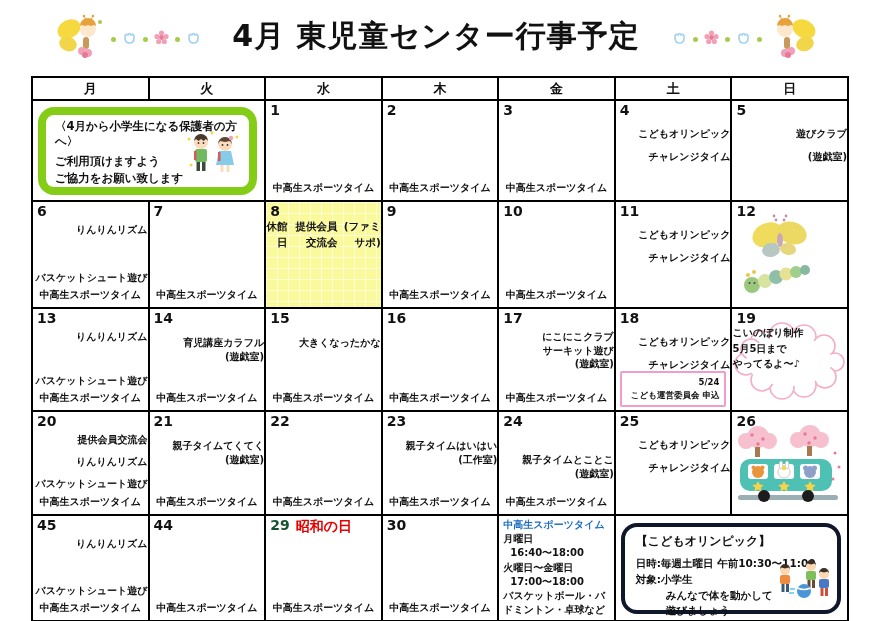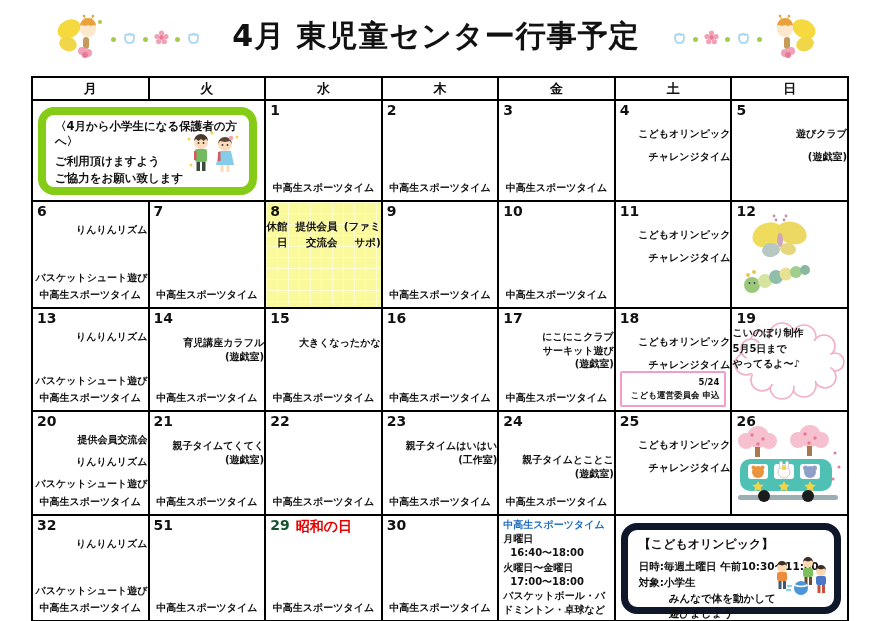--- a/index.html
+++ b/index.html
@@ -59,21 +59,21 @@
   .cloud-text { position:absolute; top:16px; left:0; right:0; font-size:10px; line-height:1.55; }
 
   
   .fri-info { font-size:10px; line-height:1.42; text-align:left; padding:2px 2px 0 4px; }
   .fri-info .blue { color:#1f6fc0; }
   .fri-info .ind { padding-left:7px; }
 
   
   .olympic-cell { position:relative; }
   .olympic-box { position:absolute; top:7px; left:5px; right:6px; bottom:6px;
-    border:7px solid #0f172a; border-radius:16px; background:#fff; padding:6px 8px 2px 11px; }
+    border:4px solid #0f172a; border-radius:16px; background:#fff; padding:6px 8px 2px 11px; }
   .olympic-title { font-size:12px; margin-bottom:6px; }
   .olympic-line { font-size:10.5px; line-height:1.5; }
   .olympic-line.ind { padding-left:30px; }
   .olympic-kids { position:absolute; right:6px; bottom:4px; }
 
   .illu { position:absolute; inset:0; display:flex; align-items:center; justify-content:center; }
 </style>
 </head>
 <body>
 
@@ -460,29 +460,29 @@
           <path d="M74,58 l1.8,3.6 4,.4 -3,2.7 .9,3.9 -3.7,-2 -3.7,2 .9,-3.9 -3,-2.7 4,-.4 z"></path>
         </g>
         <rect x="2" y="72" width="100" height="5" rx="2.5" fill="#9aaeb4"></rect>
         <circle cx="28" cy="73" r="6" fill="#1c1c1c"></circle>
           <circle cx="72" cy="73" r="6" fill="#1c1c1c"></circle>
       </svg>
     </div>
   </div>
 
   <div class="cell spread">
-    <div class="num">32</div>
+    <div class="num">45</div>
     <div class="mid">
       <div>りんりんリズム</div>
       <div>バスケットシュート遊び</div>
     </div>
     <div class="bot">中高生スポーツタイム</div>
   </div>
   <div class="cell">
-    <div class="num">51</div>
+    <div class="num">44</div>
     <div class="bot">中高生スポーツタイム</div>
   </div>
   <div class="cell">
     <div class="numrow">
       <span class="num red">29</span>
       <span class="holiday">昭和の日</span>
     </div>
     <div class="bot">中高生スポーツタイム</div>
   </div>
   <div class="cell">

